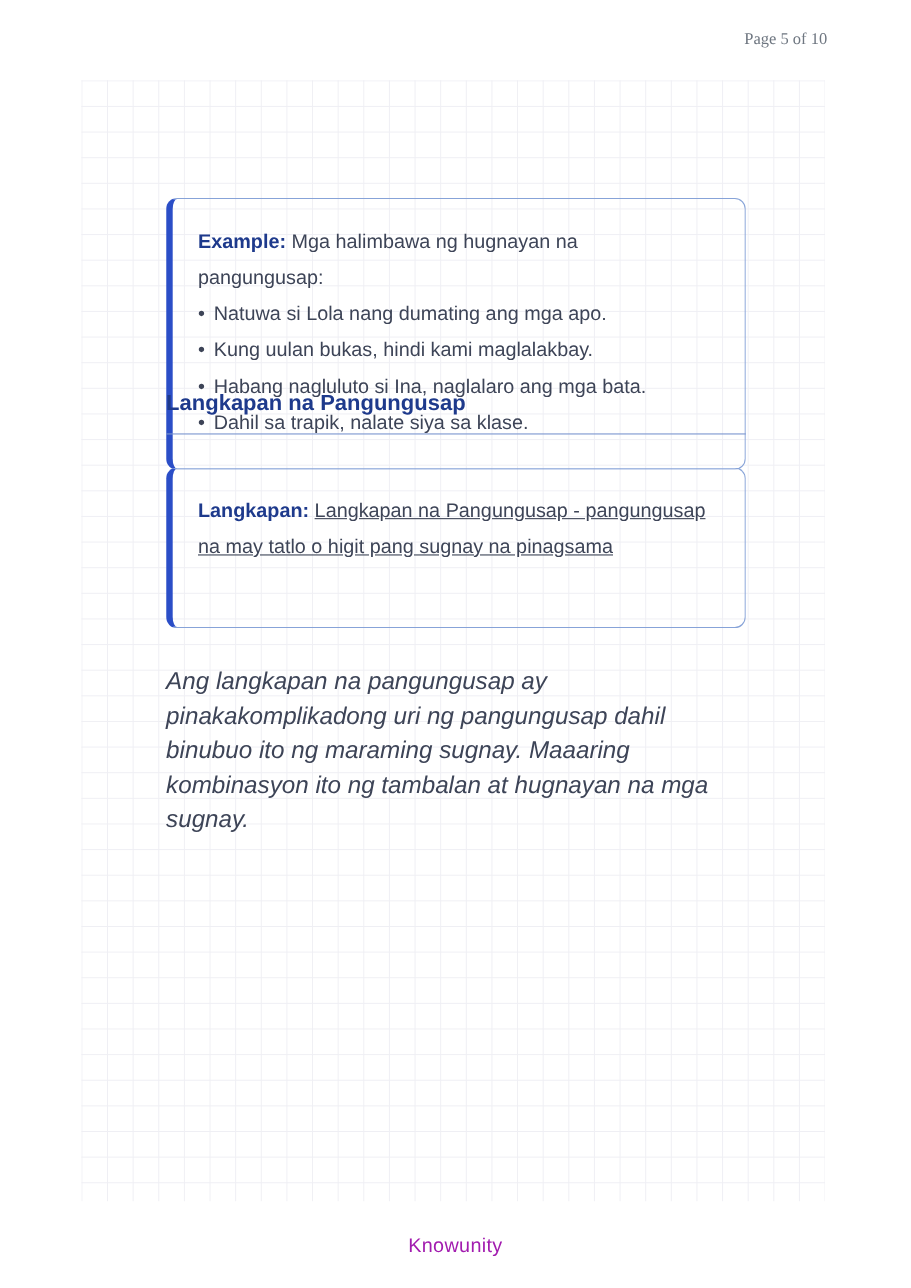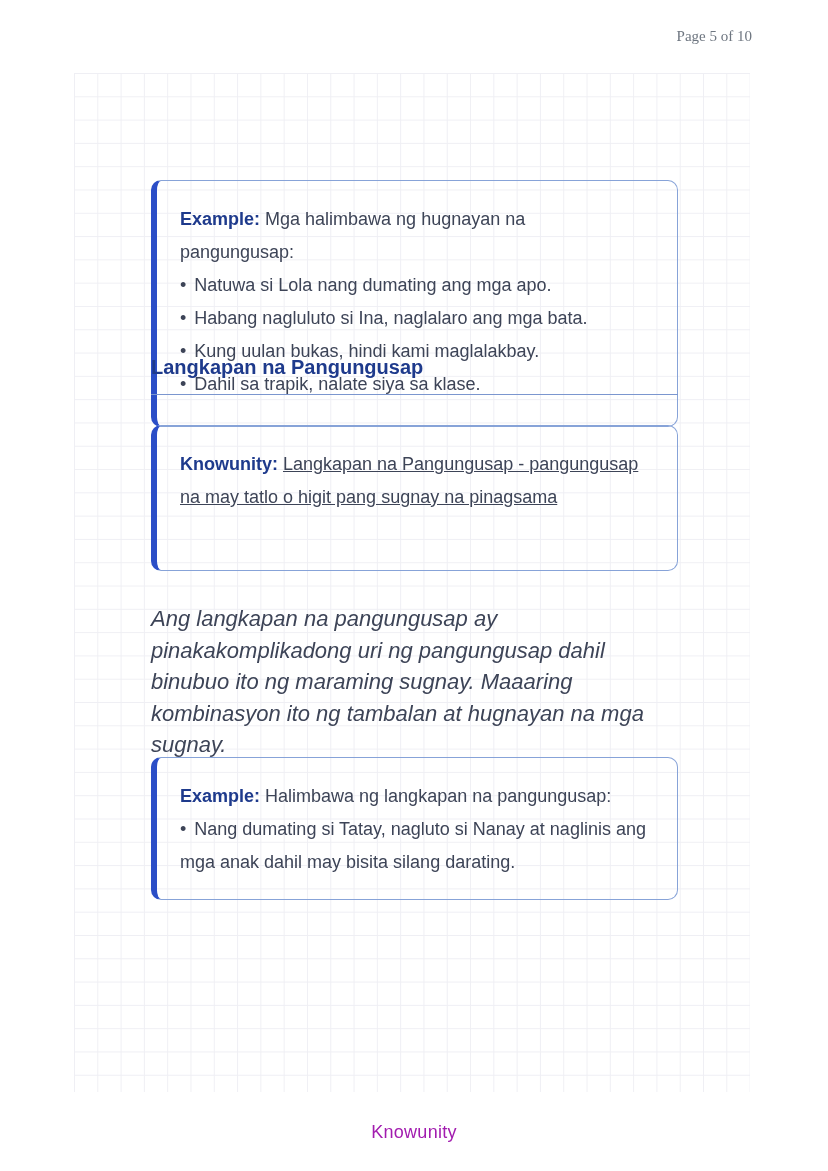--- a/index.html
+++ b/index.html
@@ -111,40 +111,32 @@
 <div class="page-number">Page 5 of 10</div>
 
 <div class="grid-paper">
 
   <div class="callout" id="example-box-1" style="position:absolute; left:77px;">
     <div class="callout-intro">
       <span class="callout-label">Example:</span><span>Mga halimbawa ng hugnayan na pangungusap:</span>
     </div>
     <ul>
       <li>Natuwa si Lola nang dumating ang mga apo.</li>
+      <li>Kung uulan bukas, hindi kami maglalakbay.</li>
       <li>Habang nagluluto si Ina, naglalaro ang mga bata.</li>
-      <li>Kung uulan bukas, hindi kami maglalakbay.</li>
       <li>Dahil sa trapik, nalate siya sa klase.</li>
     </ul>
   </div>
 
   <div class="section-heading" style="position:absolute; left:77px; top:283px; width:527px;">Langkapan na Pangungusap</div>
 
   <div class="callout" id="definition-box" style="position:absolute; left:77px; top:352px;">
     <div class="def-wrap">
-      <span class="callout-label">Knowunity:</span><span class="callout-body">Langkapan na Pangungusap - pangungusap na may tatlo o higit pang sugnay na pinagsama</span>
+      <span class="callout-label">Langkapan:</span><span class="callout-body">Langkapan na Pangungusap - pangungusap na may tatlo o higit pang sugnay na pinagsama</span>
     </div>
   </div>
 
   <div class="body-paragraph" style="position:absolute; left:77px; top:530px;">Ang langkapan na pangungusap ay pinakakomplikadong uri ng pangungusap dahil binubuo ito ng maraming sugnay. Maaaring kombinasyon ito ng tambalan at hugnayan na mga sugnay.</div>
 
-  <div class="callout" id="example-box-2" style="position:absolute; left:77px; top:684px;">
-    <div>
-      <span class="callout-label">Example:</span><span>Halimbawa ng langkapan na pangungusap:</span>
-    </div>
-    <ul>
-      <li>Nang dumating si Tatay, nagluto si Nanay at naglinis ang mga anak dahil may bisita silang darating.</li>
-    </ul>
-  </div>
 
 </div>
 
 <div class="footer-brand">Knowunity</div>
 
 </body></html>

